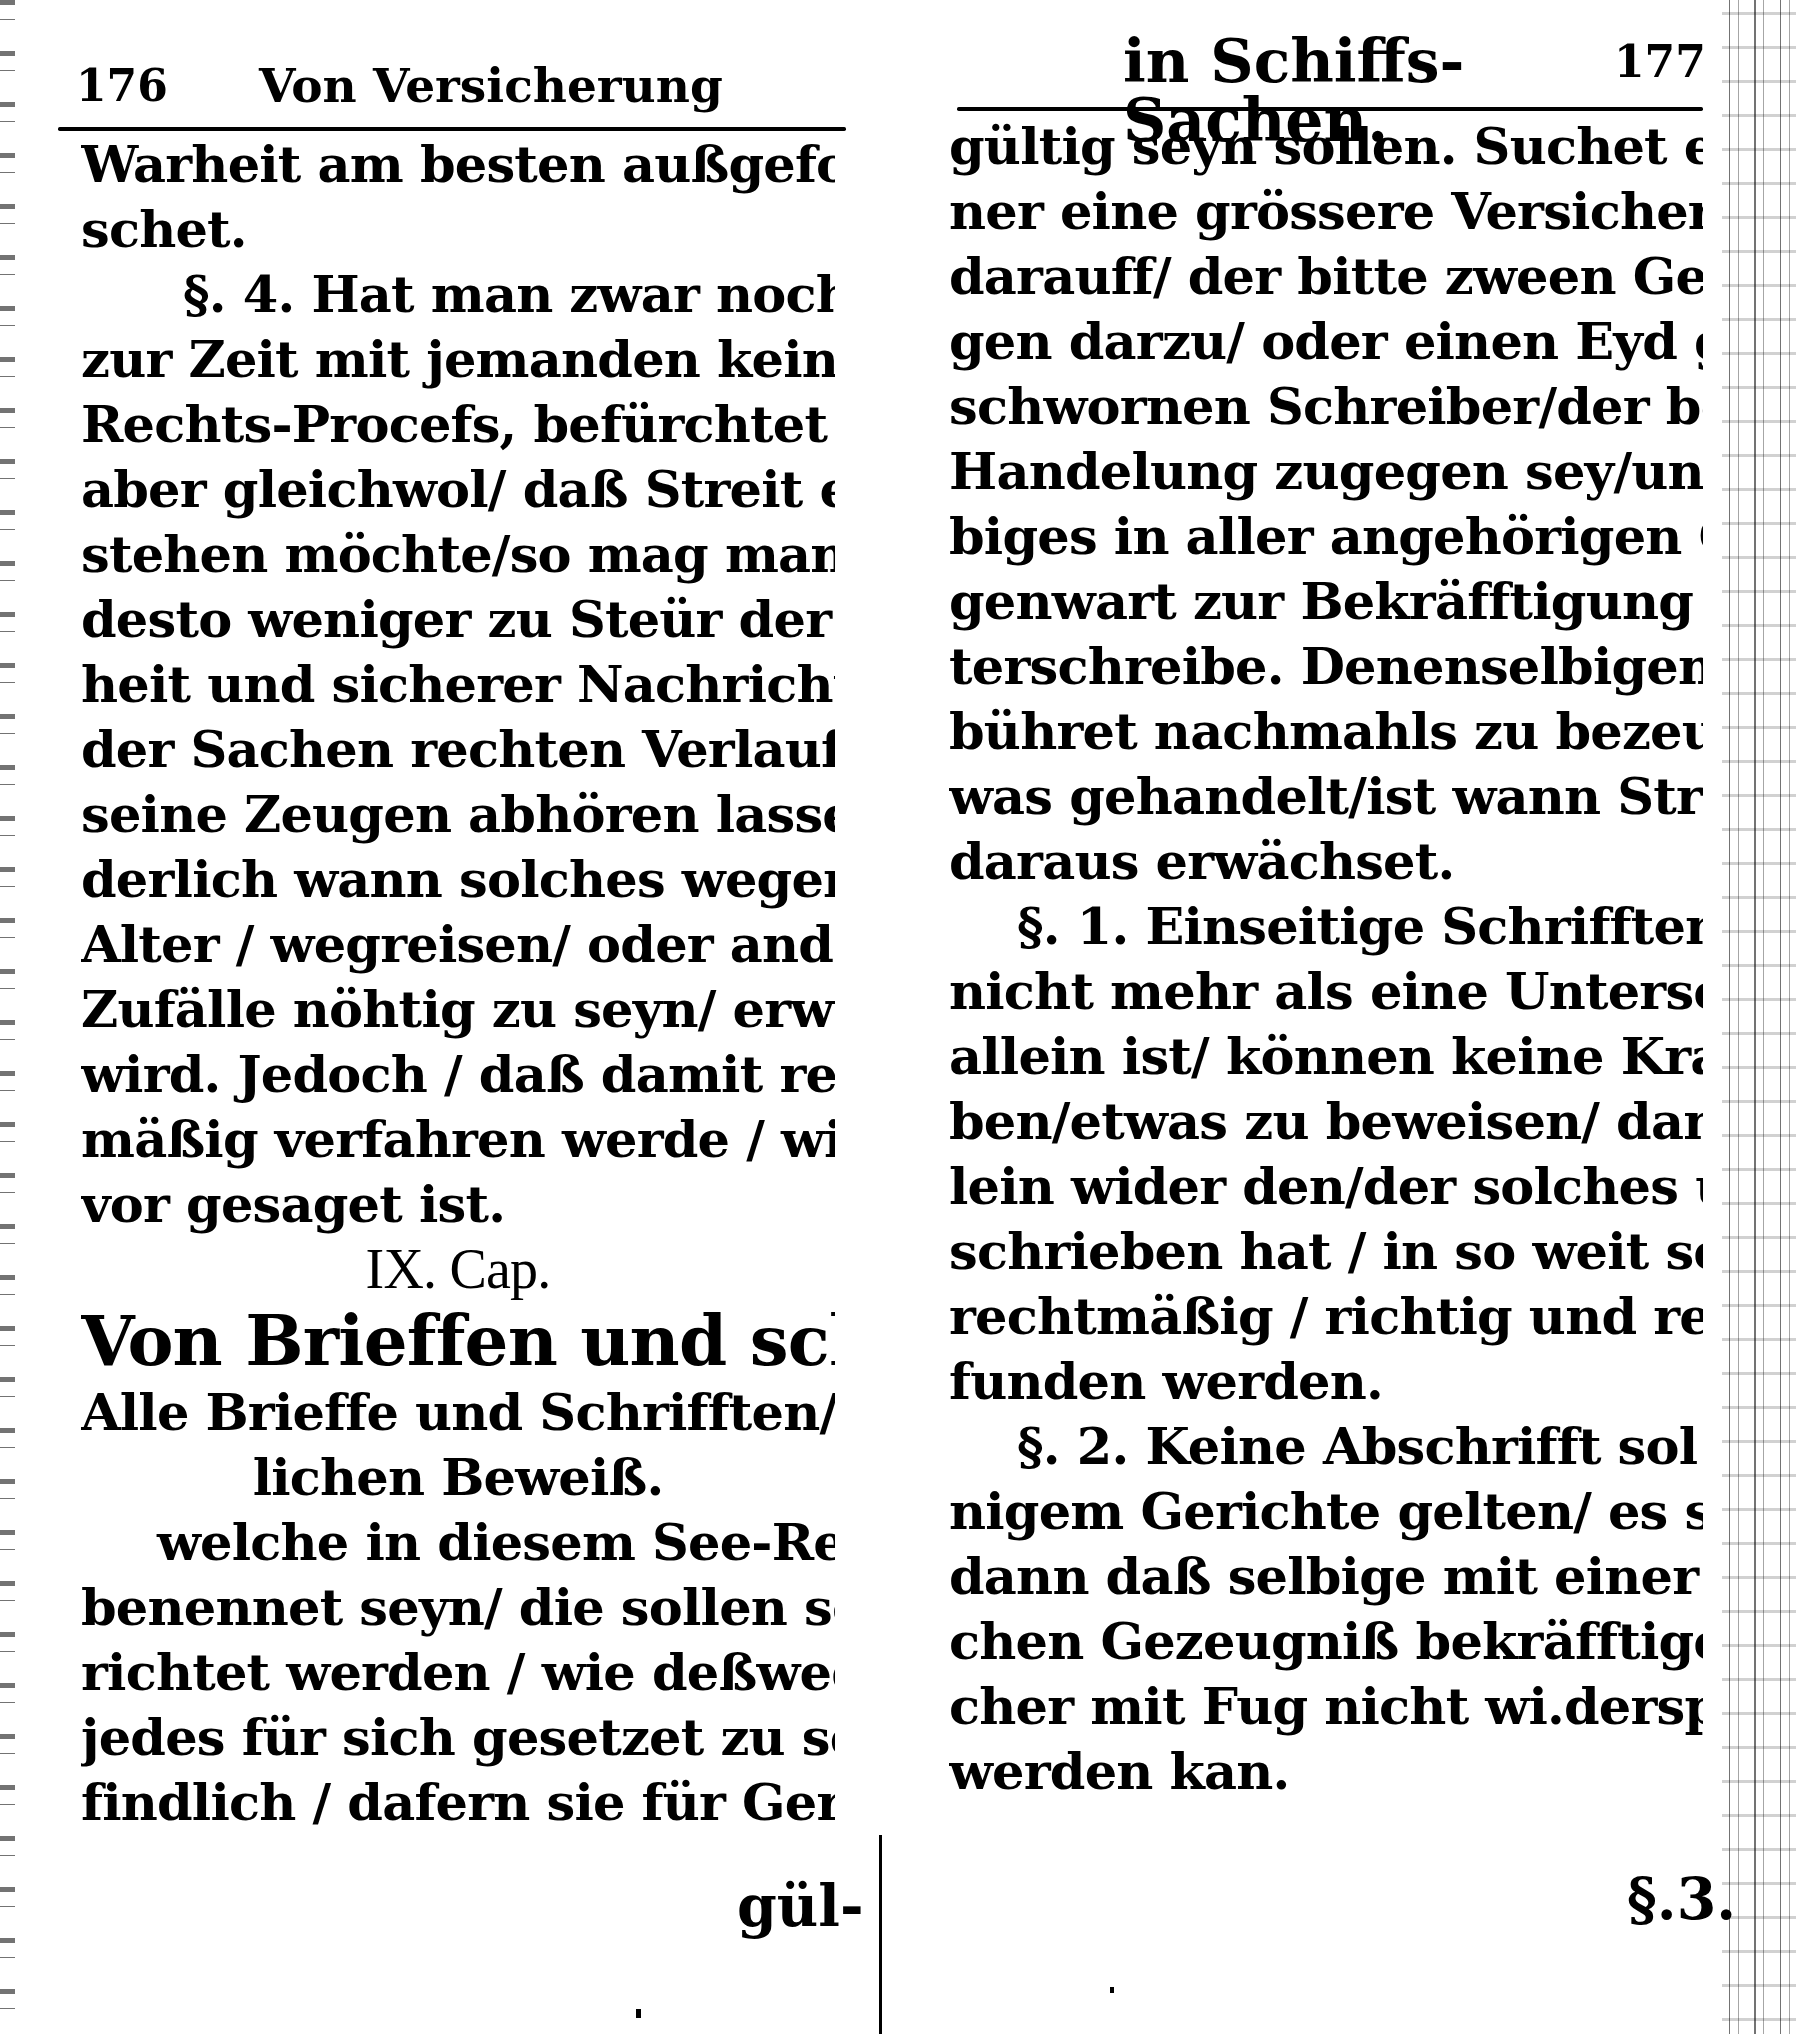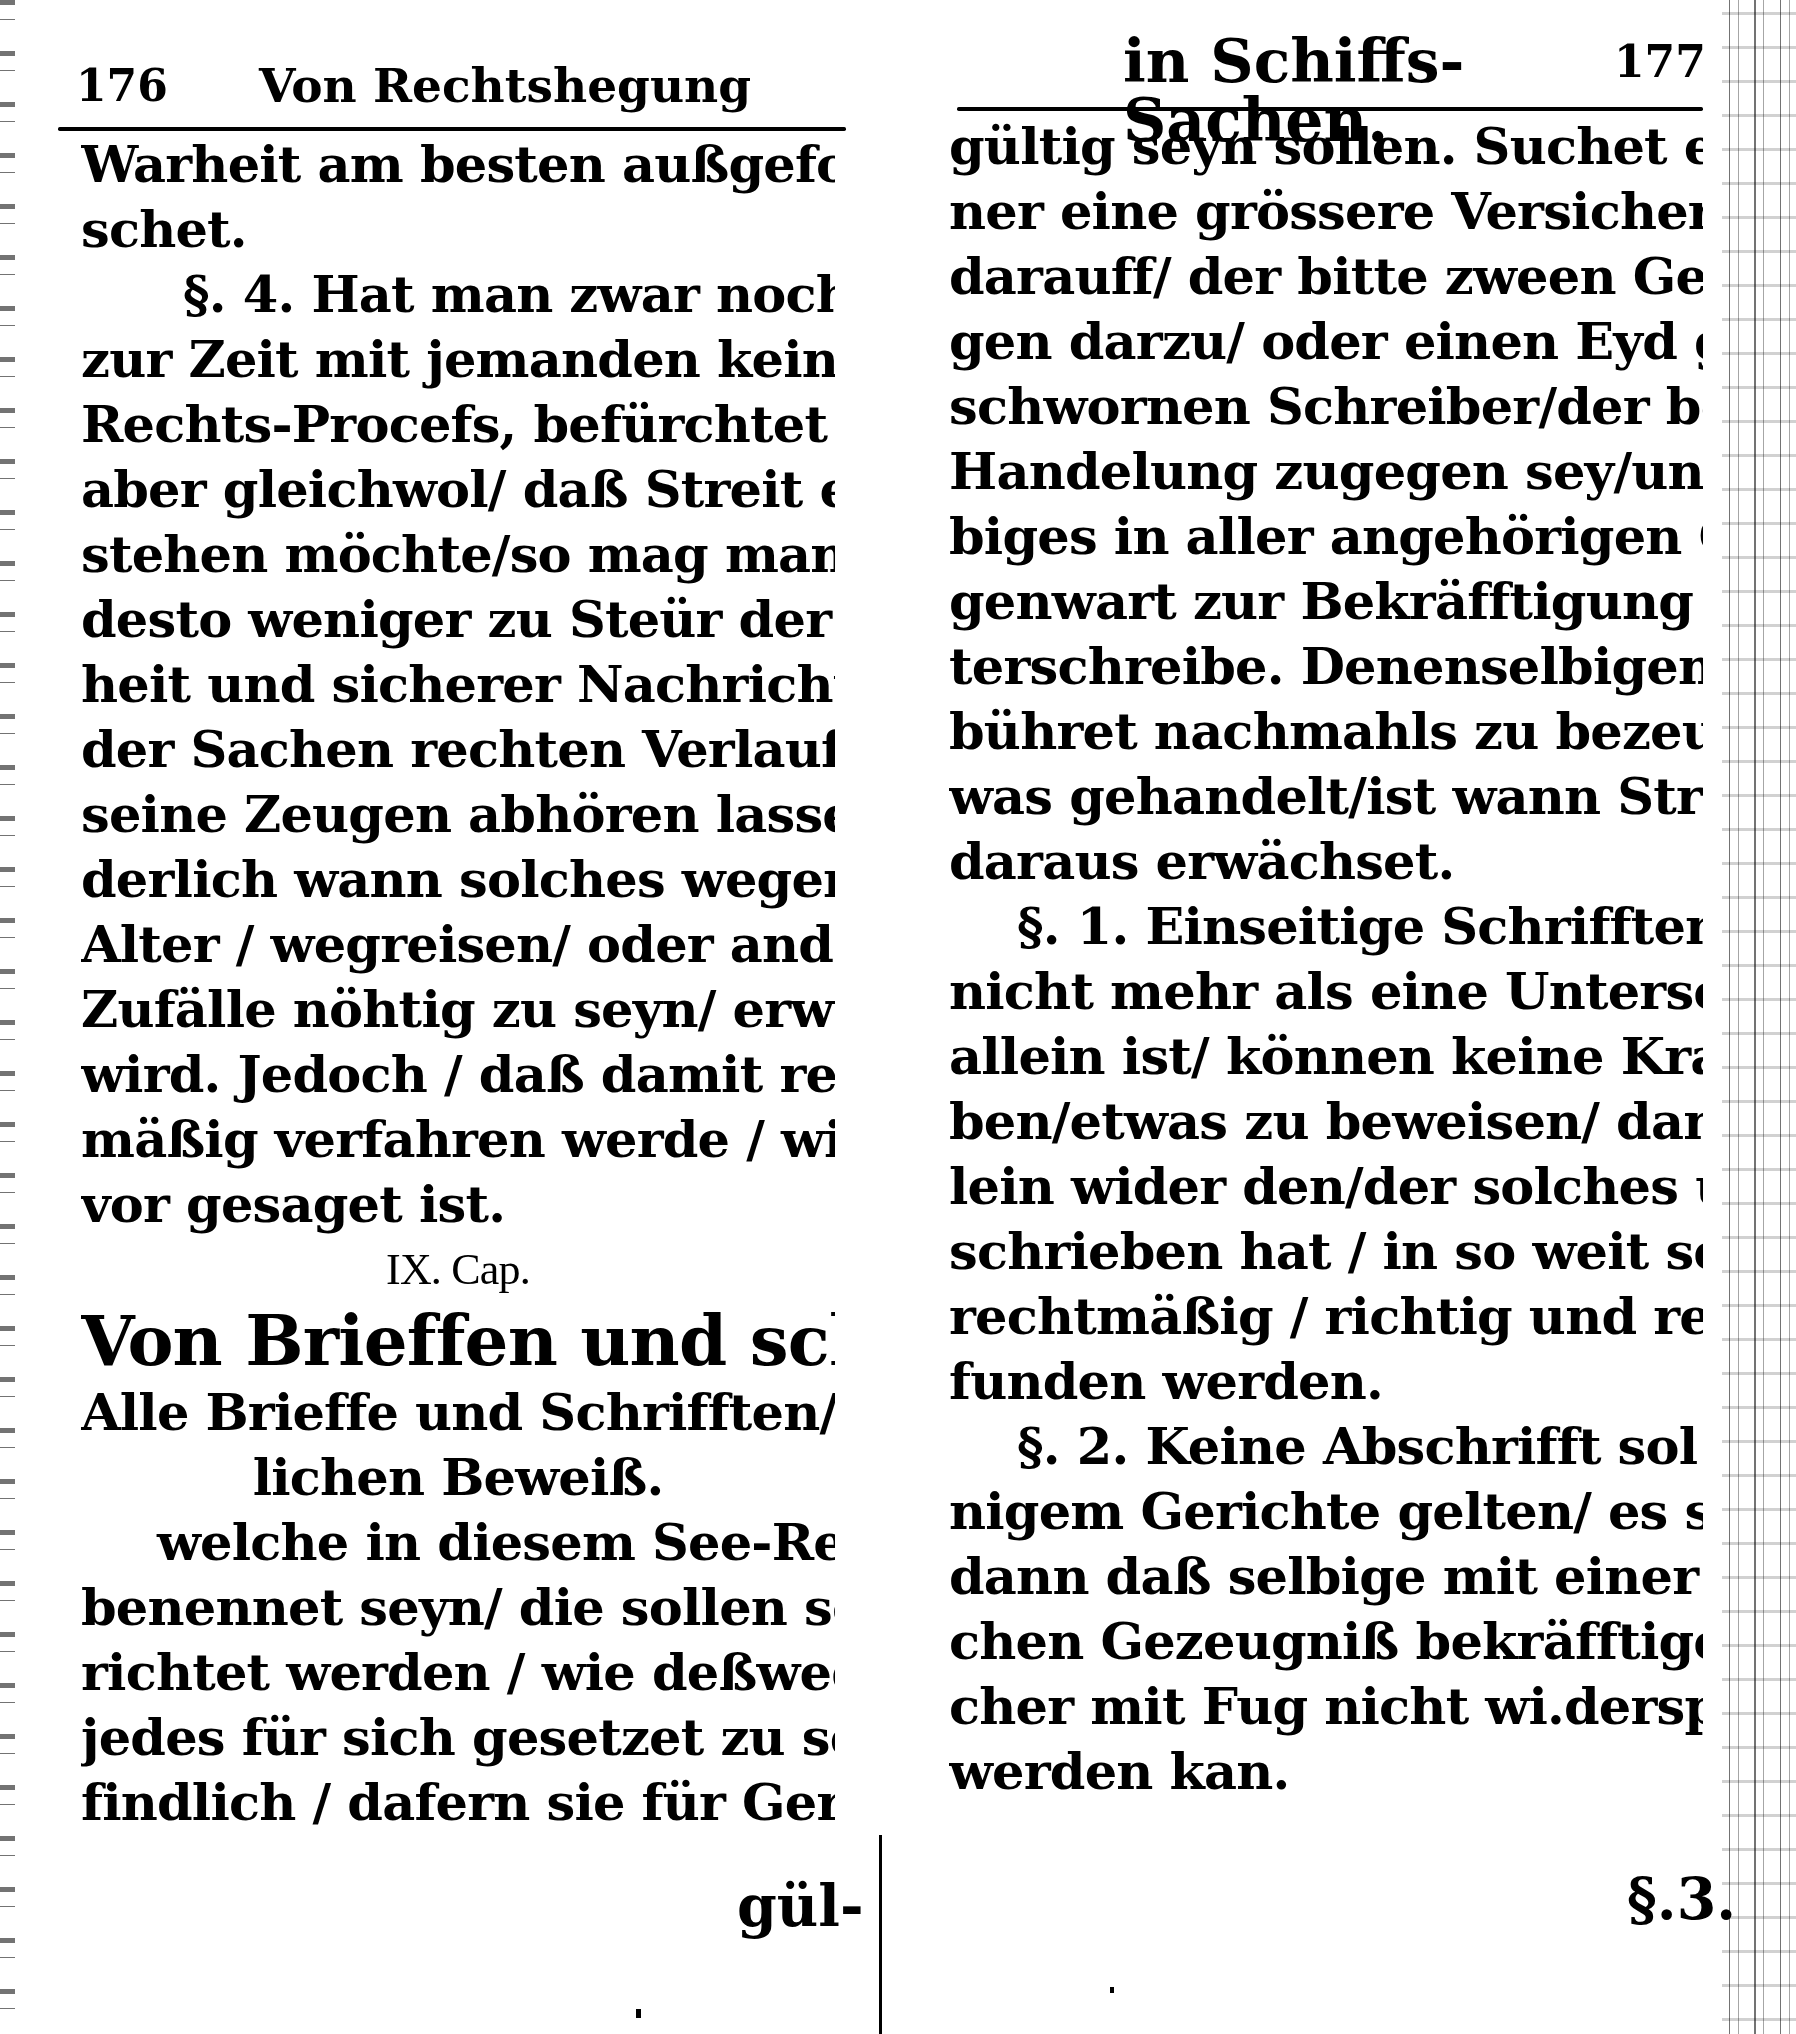--- a/index.html
+++ b/index.html
@@ -10,40 +10,40 @@
   .page-right { left: 915px; width: 814px; }
   .header { position: absolute; top: 32px; height: 59px; font-weight: bold;
             font-size: 44px; line-height: 59px; }
   .rule { position: absolute; height: 4.2px; background: #000; border-radius: 1.7px; }
   .body-text { position: absolute; font-size: 51px; line-height: 65px; font-weight: bold;
                letter-spacing: -0.8px; }
   .line { white-space: nowrap; text-align: justify; text-align-last: justify; height: 65px; overflow: hidden; }
   .line.last { text-align-last: left; }
   .line.indent { padding-left: 102px; }
   .line.center { text-align: center; text-align-last: center; }
-  .chapter { font-family: "Liberation Serif", serif; font-weight: normal; font-size: 44px; }
+  .chapter { font-family: "Liberation Serif", serif; font-weight: normal; font-size: 56px; }
   .title-big { font-size: 69px; line-height: 78px; height: 78px; }
   .binding-left { position: absolute; left: 0; top: 0; width: 15.3px; height: 2034px;
      background: repeating-linear-gradient(180deg, #000 0 5.1px, transparent 5.1px 18.6px, #000 18.6px 20.3px, transparent 20.3px 51px); opacity: .55; }
   .gutter-line { position: absolute; left: 879px; width: 2.5px; background: #000; }
   .edge-noise { position: absolute; left: 1722px; top: 0; width: 75px; height: 2034px;
      background:
        repeating-linear-gradient(90deg, transparent 0 6.8px, rgba(0,0,0,.55) 6.8px 8.5px, transparent 8.5px 16px, rgba(0,0,0,.35) 16px 17px, transparent 17px 25.4px),
        repeating-linear-gradient(180deg, transparent 0 12px, rgba(0,0,0,.18) 12px 15.3px, transparent 15.3px 34px); }
   .catchword { position: absolute; font-weight: bold; font-size: 57px; }
   .speck { position: absolute; width: 5.1px; height: 8.5px; background: #000; }
 </style>
 </head>
 <body>
 
 <div class="binding-left"></div>
 
 <div class="page page-left">
   <div class="header" style="left:76px;">176</div>
-  <div class="header" style="left:259px; font-size:47px;">Von Rechtshegung</div>
+  <div class="header" style="left:259px; font-size:47px;">Von Versicherung</div>
   <div class="rule" style="left:58px; top:103px; width:788px;"></div>
 
   <div class="body-text" style="left:81px; top:108px; width:754px;">
     <div class="line">Warheit am besten außgefor-</div>
     <div class="line last">schet.</div>
     <div class="line indent">§. 4. Hat man zwar noch</div>
     <div class="line">zur Zeit mit jemanden keinen</div>
     <div class="line">Rechts-Procefs, befürchtet sich</div>
     <div class="line">aber gleichwol/ daß Streit ent-</div>
     <div class="line">stehen möchte/so mag man nichts</div>

